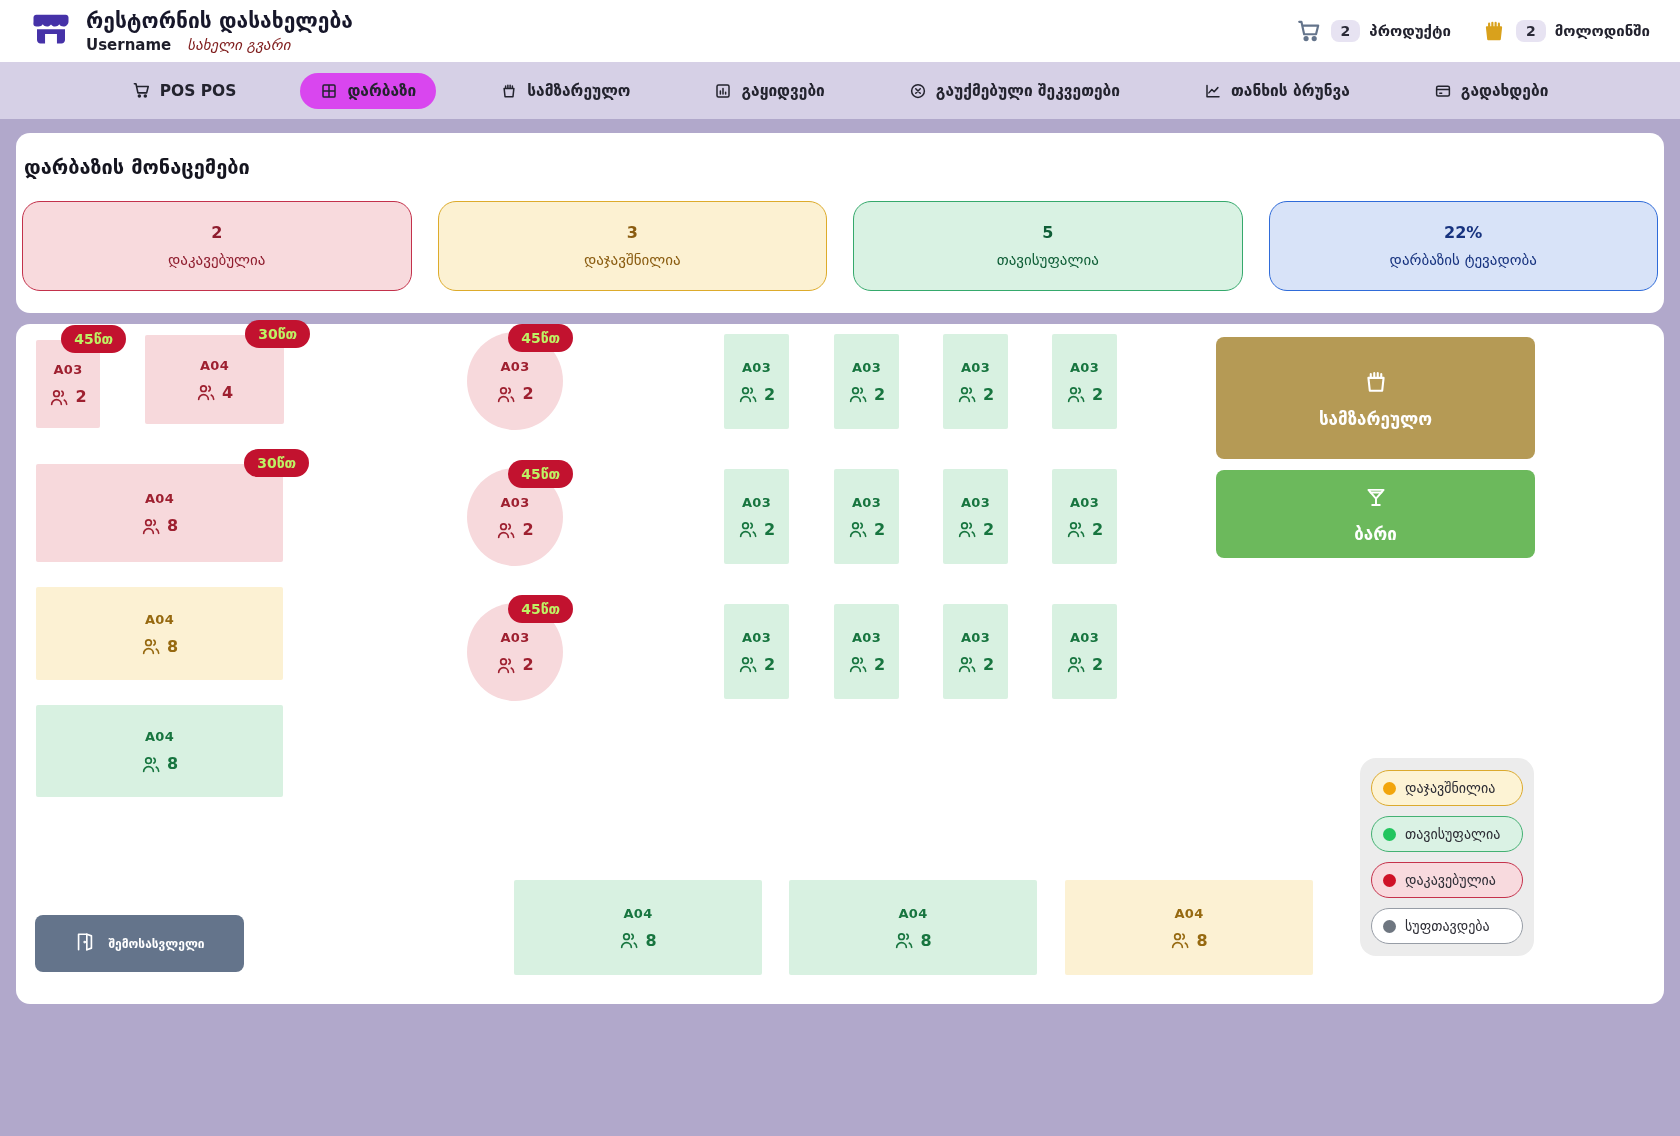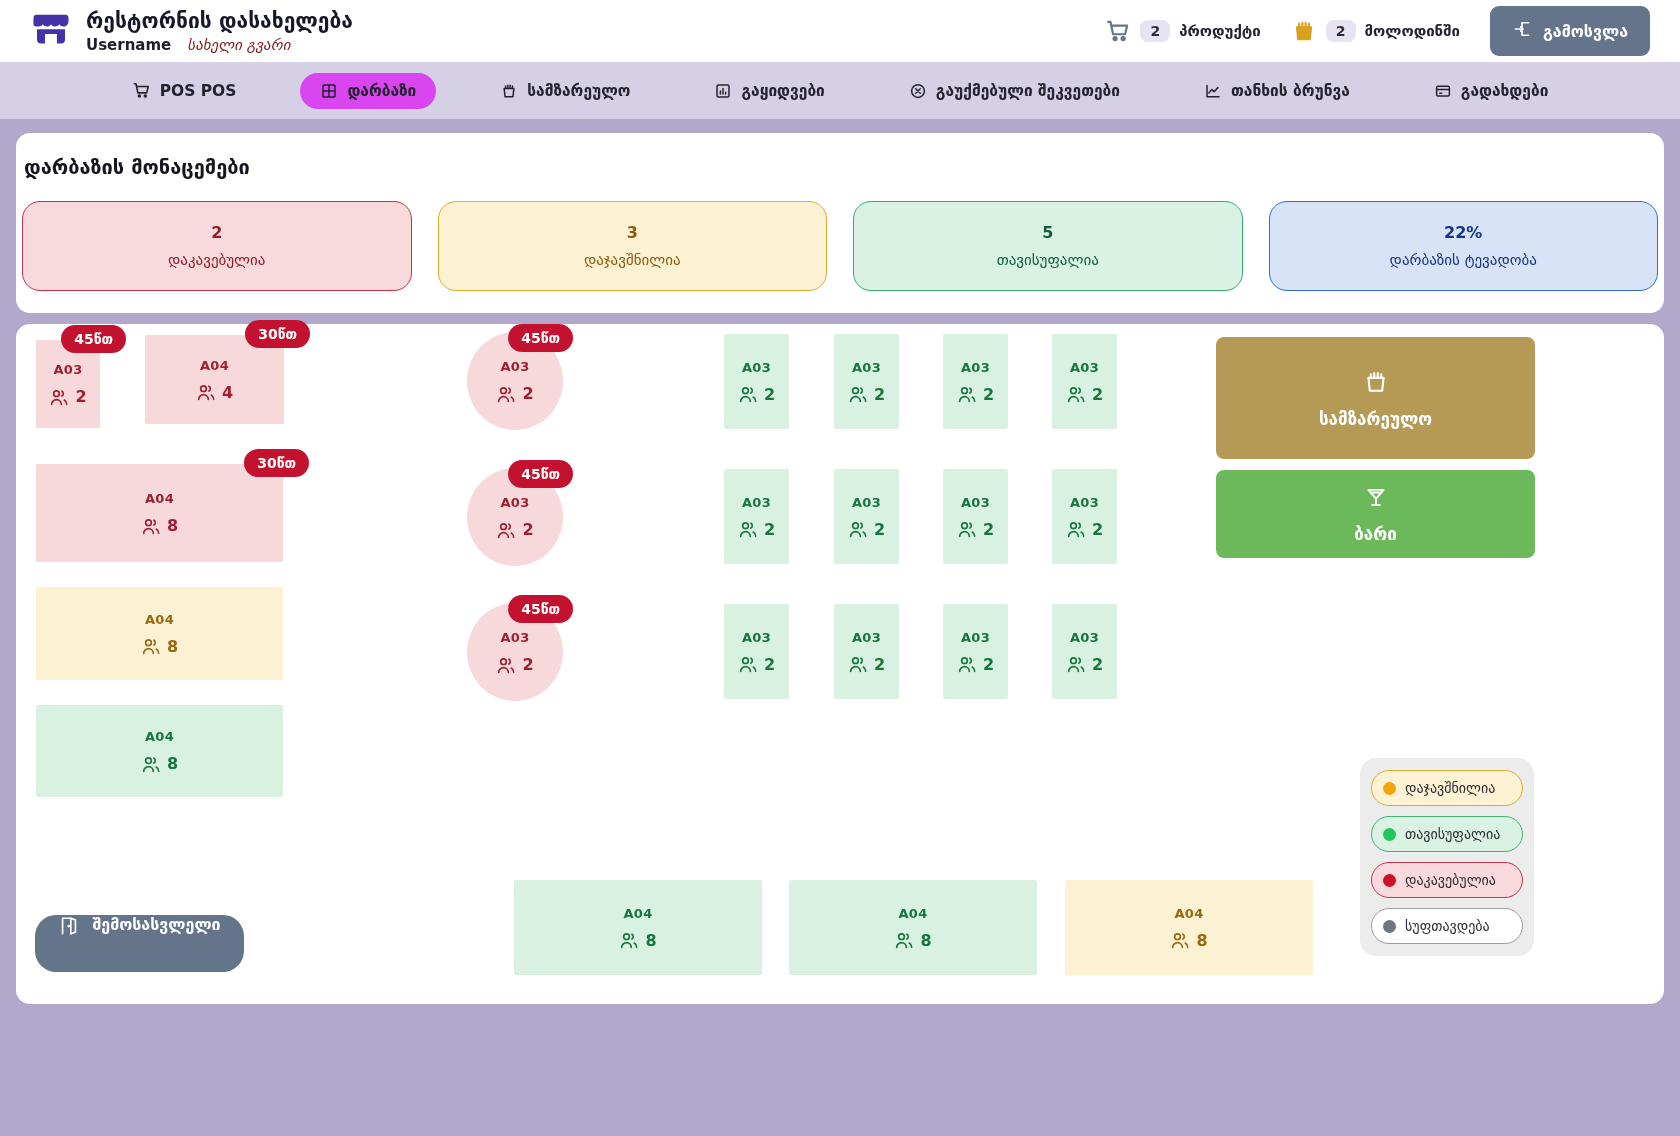--- a/index.html
+++ b/index.html
@@ -42,27 +42,27 @@
   .floor-panel{position:relative;background:#fff;border-radius:14px;margin:0 16px;height:680px;}
   .table{position:absolute;display:flex;flex-direction:column;align-items:center;justify-content:center;gap:10px;cursor:pointer;box-sizing:border-box;}
   .table.circle{border-radius:50%;}
   .table.rect{border-radius:2px;}
   .tlabel{font-size:13px;font-weight:bold;letter-spacing:.3px;}
   .guests{display:flex;align-items:center;gap:6px;font-size:16px;font-weight:600;}
   .gicon{display:flex;align-items:center;}
   .status-occupied{background:#f7d9dc;color:#9e2030;}
   .status-free{background:#d8f1e1;color:#17753f;}
   .status-reserved{background:#fcf1d3;color:#966910;}
-  .badge{position:absolute;top:-15px;right:-26px;background:#c2122f;color:#ffffff;font-size:14px;font-weight:bold;padding:6px 13px;border-radius:18px;z-index:3;white-space:nowrap;}
+  .badge{position:absolute;top:-15px;right:-26px;background:#c2122f;color:#bef264;font-size:14px;font-weight:bold;padding:6px 13px;border-radius:18px;z-index:3;white-space:nowrap;}
   .table.circle .badge{right:-10px;top:-8px;}
   .facility{position:absolute;border-radius:8px;color:#fff;display:flex;flex-direction:column;align-items:center;justify-content:center;gap:13px;font-size:17px;font-weight:600;cursor:pointer;}
   .facility .ficon{display:flex;align-items:center;}
   .kitchen{left:1200px;top:13px;width:319px;height:122px;background:#b59a55;}
   .bar{left:1200px;top:146px;width:319px;height:88px;background:#6cb95c;}
-  .entrance{position:absolute;left:19px;top:591px;width:209px;height:57px;background:#64748b;border-radius:21px;color:#fff;display:flex;justify-content:center;gap:12px;font-size:16px;font-weight:bold;}
+  .entrance{position:absolute;left:19px;top:591px;width:209px;height:57px;background:#64748b;border-radius:8px;color:#fff;display:flex;align-items:center;justify-content:center;gap:12px;font-size:12px;font-weight:bold;}
   .legend{position:absolute;left:1344px;top:434px;width:174px;background:#ececec;border-radius:16px;padding:12px 11px;display:flex;flex-direction:column;gap:10px;box-sizing:border-box;}
   .legend-pill{display:flex;align-items:center;gap:9px;border-radius:22px;border:1.5px solid;padding:9px 11px;font-size:14px;color:#2d2d35;}
   .dot{width:13px;height:13px;border-radius:50%;flex:0 0 auto;}
   .lp-reserved{background:#fdf3d4;border-color:#dcaa2e;}
   .lp-free{background:#daf2e4;border-color:#44b173;}
   .lp-occupied{background:#f8dade;border-color:#c5324c;}
   .lp-cleaning{background:#ffffff;border-color:#979da6;}
   .dot-reserved{background:#f2a50c;}
   .dot-free{background:#22c55e;}
   .dot-occupied{background:#cf1126;}
@@ -102,30 +102,20 @@
     <div class="hstat">
       <span class="hicon">
         <svg width="26" height="26" viewBox="0 0 24 24" fill="none" stroke="#d9a11c" stroke-width="2" stroke-linecap="round" stroke-linejoin="round">
             <path d="M5.5 8.5h13l-1.2 11h-10.6z" fill="#d9a11c" stroke="#d9a11c"></path>
             <path d="M7.5 8V5.2M10.5 8V4.4M13.5 8V4.4M16.5 8V5.2"></path>
           </svg>
       </span>
       <span class="count-pill">2</span>
       <span>მოლოდინში</span>
     </div>
-    <button class="logout-btn">
-      <span>
-        <svg width="20" height="20" viewBox="0 0 24 24" fill="none" stroke="#ffffff" stroke-width="2" stroke-linecap="round" stroke-linejoin="round">
-            <path d="M20 4.5h-8v15h8"></path>
-            <path d="M4 12h9"></path>
-            <path d="M10.5 9.5L13 12l-2.5 2.5"></path>
-          </svg>
-      </span>
-      <span>გამოსვლა</span>
-    </button>
   </div>
 </header>
 
 <nav class="nav" id="main-nav">
     <div class="tab">
       <span class="ticon">
         <svg width="19" height="19" viewBox="0 0 24 24" fill="none" stroke="currentColor" stroke-width="2" stroke-linecap="round" stroke-linejoin="round">
           <path d="M3 3.5h2l2.5 11.5h11l2-8H7"></path>
           <circle cx="9.3" cy="19" r="1.2" fill="currentColor"></circle>
           <circle cx="16.8" cy="19" r="1.2" fill="currentColor"></circle>

